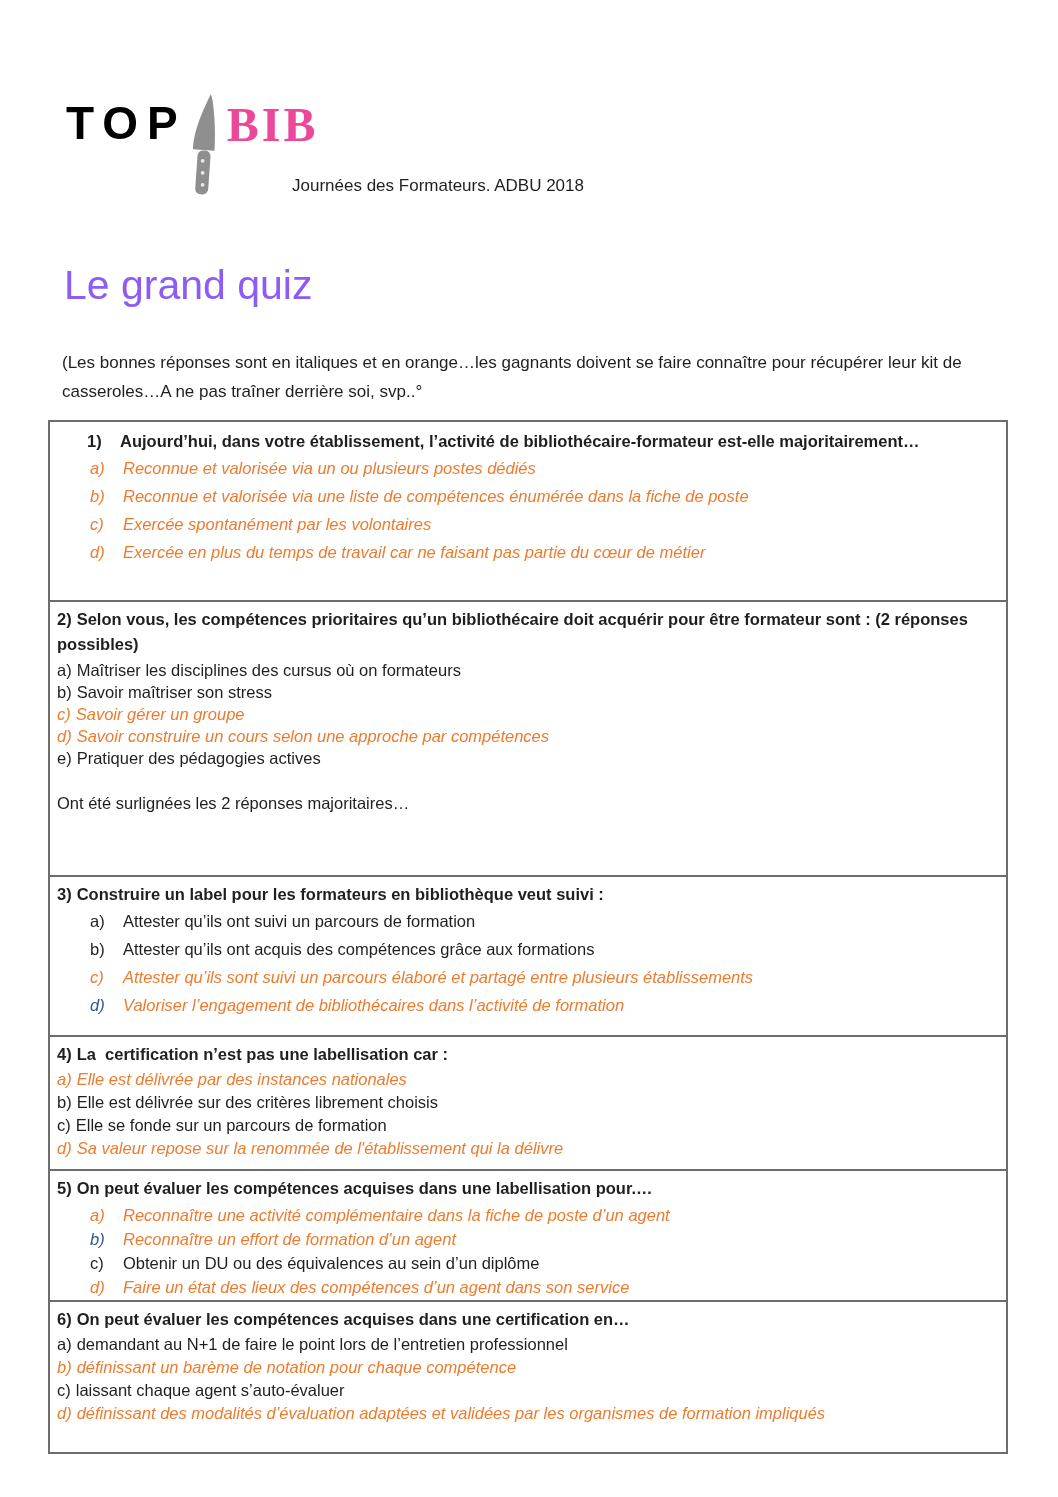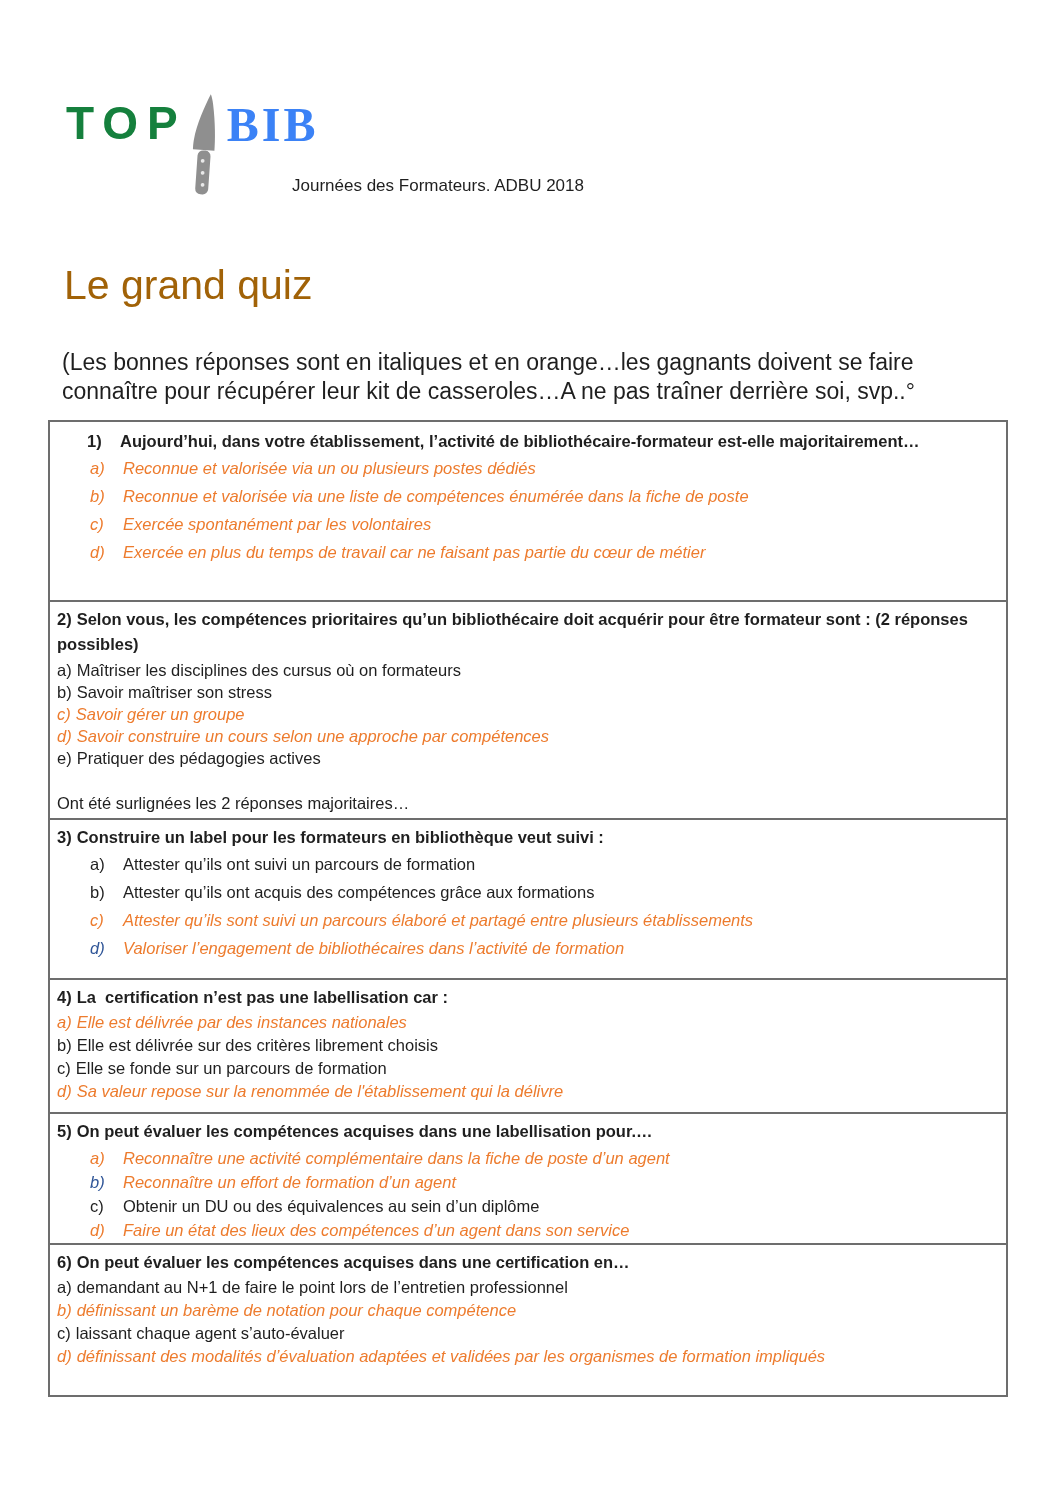--- a/index.html
+++ b/index.html
@@ -10,32 +10,32 @@
     background:#ffffff;
     font-family:"Liberation Sans", sans-serif;
     color:#1f1f1f;
     overflow:hidden;
   }
 
   
   .logo { position:absolute; left:66px; top:100px; display:flex; align-items:flex-start; }
   .logo-top {
     font-size:46px; font-weight:800; letter-spacing:9px; line-height:1;
-    color:#15803d; font-family:"Liberation Sans", sans-serif;
+    color:#000000; font-family:"Liberation Sans", sans-serif;
   }
   .logo-knife { width:44px; height:102px; margin:-6px 0 0 -4px; flex:none; }
   .logo-bib {
     font-size:48px; font-weight:700; letter-spacing:3px; line-height:1;
-    color:#3b82f6; font-family:"Liberation Serif", serif; margin-top:1px;
+    color:#ec4899; font-family:"Liberation Serif", serif; margin-top:1px;
   }
 
   
   .subtitle { position:absolute; left:292px; top:176px; font-size:17px; }
-  .doc-title { position:absolute; left:64px; top:262px; font-size:41px; font-weight:400; color:#a16207; }
-  .intro { position:absolute; left:62px; top:348px; width:952px; font-size:23px; line-height:29px; }
+  .doc-title { position:absolute; left:64px; top:262px; font-size:41px; font-weight:400; color:#8b5cf6; }
+  .intro { position:absolute; left:62px; top:348px; width:952px; font-size:17px; line-height:29px; }
 
   
   table.quiz {
     position:absolute; left:48px; top:420px; width:960px;
     border-collapse:collapse; table-layout:fixed;
   }
   table.quiz td {
     border:2px solid #6d6d6d; vertical-align:top;
     padding:5px 8px 0 7px; font-size:16.5px;
   }
@@ -117,21 +117,21 @@
               </div>
         <div class="opt">
                 <span class="m orange">d)</span>
                 <span class="t correct">Exercée en plus du temps de travail car ne faisant pas partie du cœur de métier</span>
               </div>
       </div>
     </td>
         </tr>
 
     <tr>
-          <td style="height:218px;" class="q2">
+          <td style="height:275px;" class="q2">
       <div class="qtitle"><span class="qnum-inline">2)</span><span>Selon vous, les compétences prioritaires qu’un bibliothécaire doit acquérir pour être formateur sont : (2 réponses possibles)</span></div>
       <div class="opts flush tight">
         <div class="opt"><span class="m black">a)</span><span class="t">Maîtriser les disciplines des cursus où on formateurs</span></div>
         <div class="opt"><span class="m black">b)</span><span class="t">Savoir maîtriser son stress</span></div>
         <div class="opt line-correct"><span class="m orange">c)</span><span class="t correct">Savoir gérer un groupe</span></div>
         <div class="opt line-correct"><span class="m orange">d)</span><span class="t correct">Savoir construire un cours selon une approche par compétences</span></div>
         <div class="opt"><span class="m black">e)</span><span class="t">Pratiquer des pédagogies actives</span></div>
       </div>
       <div class="q2-footer">Ont été surlignées les 2 réponses majoritaires…</div>
     </td>

